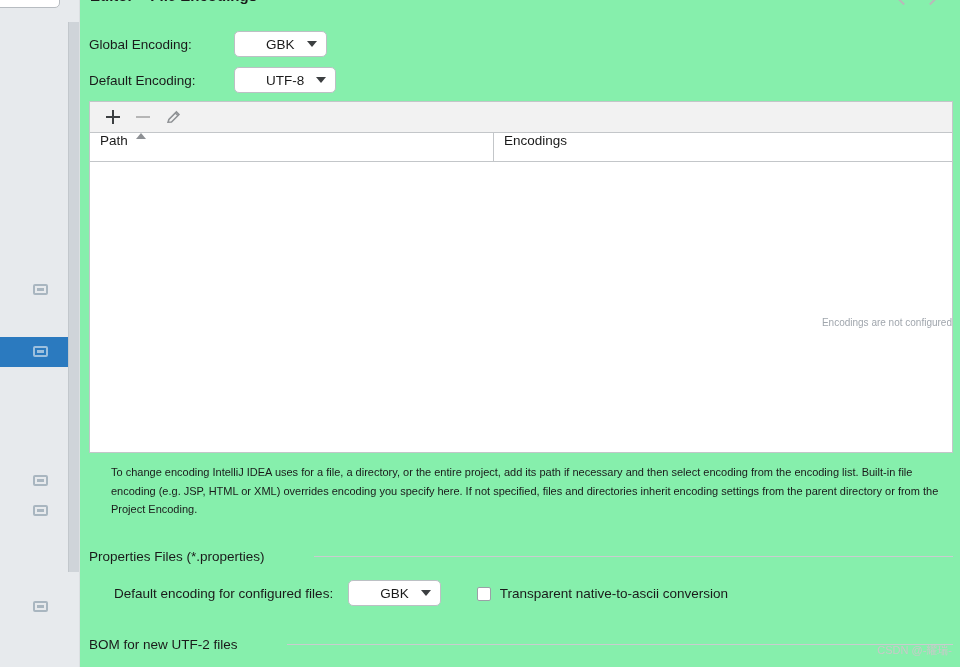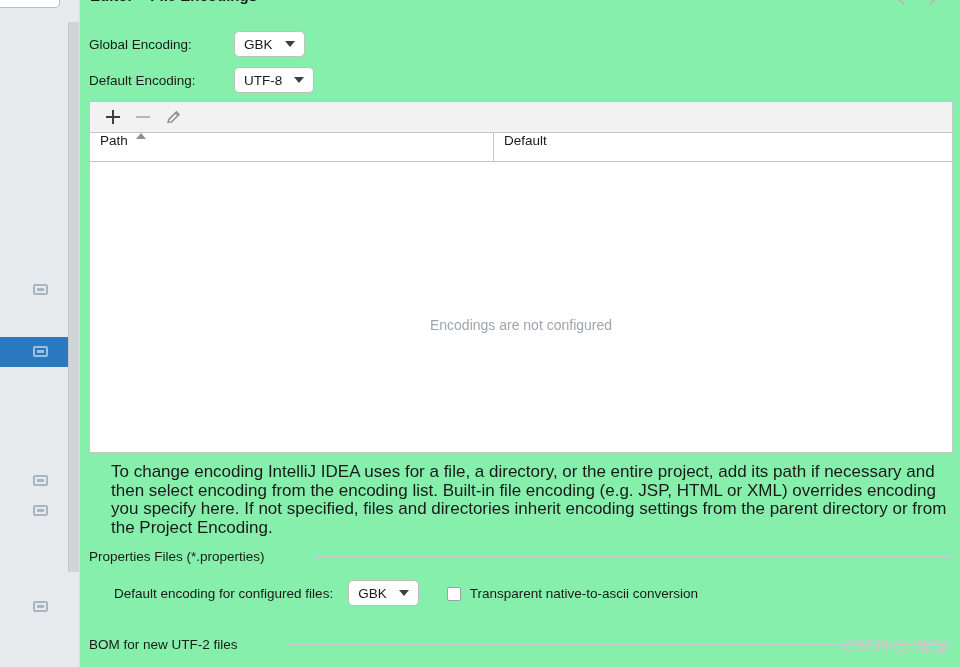--- a/index.html
+++ b/index.html
@@ -132,21 +132,21 @@
     align-items: center;
     height: 26px;
     padding: 0 9px;
     background: #ffffff;
     border: 1px solid #bcc0c4;
     border-radius: 5px;
     box-sizing: border-box;
     white-space: nowrap;
     cursor: default;
   }
-  .combo .cval { padding-right: 12px; }
+  .combo .cval { padding-right: 12px; margin-left: 22px; }
   .combo .caret {
     width: 0; height: 0;
     border-left: 5px solid transparent;
     border-right: 5px solid transparent;
     border-top: 6px solid #3c3f41;
   }
 
   
   #table-wrap {
     position: absolute;
@@ -214,31 +214,31 @@
   }
   #table-body {
     height: 289px;
     background: #ffffff;
     position: relative;
   }
   #empty-text {
     position: absolute;
     left: 0; right: 0;
     top: 155px;
-    text-align: center;
+    text-align: right;
     color: #a0a6ad;
-    font-size: 14px;
+    font-size: 10px;
   }
 
   
   #description {
     position: absolute;
     left: 31px; top: 463px;
     width: 845px;
-    font-size: 17px;
+    font-size: 11px;
     line-height: 18.5px;
     color: #1a1a1a;
   }
 
   
   .group {
     position: absolute;
     left: 9px;
     width: 864px;
     display: flex;
@@ -259,21 +259,21 @@
     background: #ffffff;
     box-sizing: border-box;
     margin-right: 9px;
   }
 
   
   #watermark {
     position: absolute;
     right: 8px; bottom: 9px;
     color: #c9c9c9;
-    font-size: 16px;
+    font-size: 11px;
     white-space: nowrap;
   }
 </style>
 </head>
 <body>
 
 <div id="sidebar">
 
   <div id="sidebar-search" placeholder=""></div>
 
@@ -335,21 +335,21 @@
         </svg>
       </div>
     </div>
 
     <div id="table-head">
       <div class="th" id="th-path">
         <span>Path</span>
         <span class="sort-asc"></span>
       </div>
       <div class="th" id="th-encoding">
-        <span>Default</span>
+        <span>Encodings</span>
       </div>
     </div>
 
     <div id="table-body">
       <div id="empty-text">Encodings are not configured</div>
     </div>
   </div>
 
   <div id="description">To change encoding IntelliJ IDEA uses for a file, a directory, or the entire project, add its path if necessary and then select encoding from the encoding list. Built-in file encoding (e.g. JSP, HTML or XML) overrides encoding you specify here. If not specified, files and directories inherit encoding settings from the parent directory or from the Project Encoding.</div>
 
@@ -357,21 +357,21 @@
     <span class="group-title">Properties Files (*.properties)</span>
     <span class="group-line"></span>
   </div>
 
   <div class="form-row" style="left:34px; top:580px">
     <span class="form-label" style="padding-right:15px">Default encoding for configured files:</span>
     <span class="combo">
       <span class="cval">GBK</span>
       <span class="caret"></span>
     </span>
-    <span style="display:inline-flex;align-items:flex-end;margin-left:28px">
+    <span style="display:inline-flex;align-items:flex-end;margin-left:36px">
       <span class="checkbox"></span>
       <span>Transparent native-to-ascii conversion</span>
     </span>
   </div>
 
   <div class="group" style="top:637px">
     <span class="group-title">BOM for new UTF-2 files</span>
     <span class="group-line"></span>
   </div>
 

